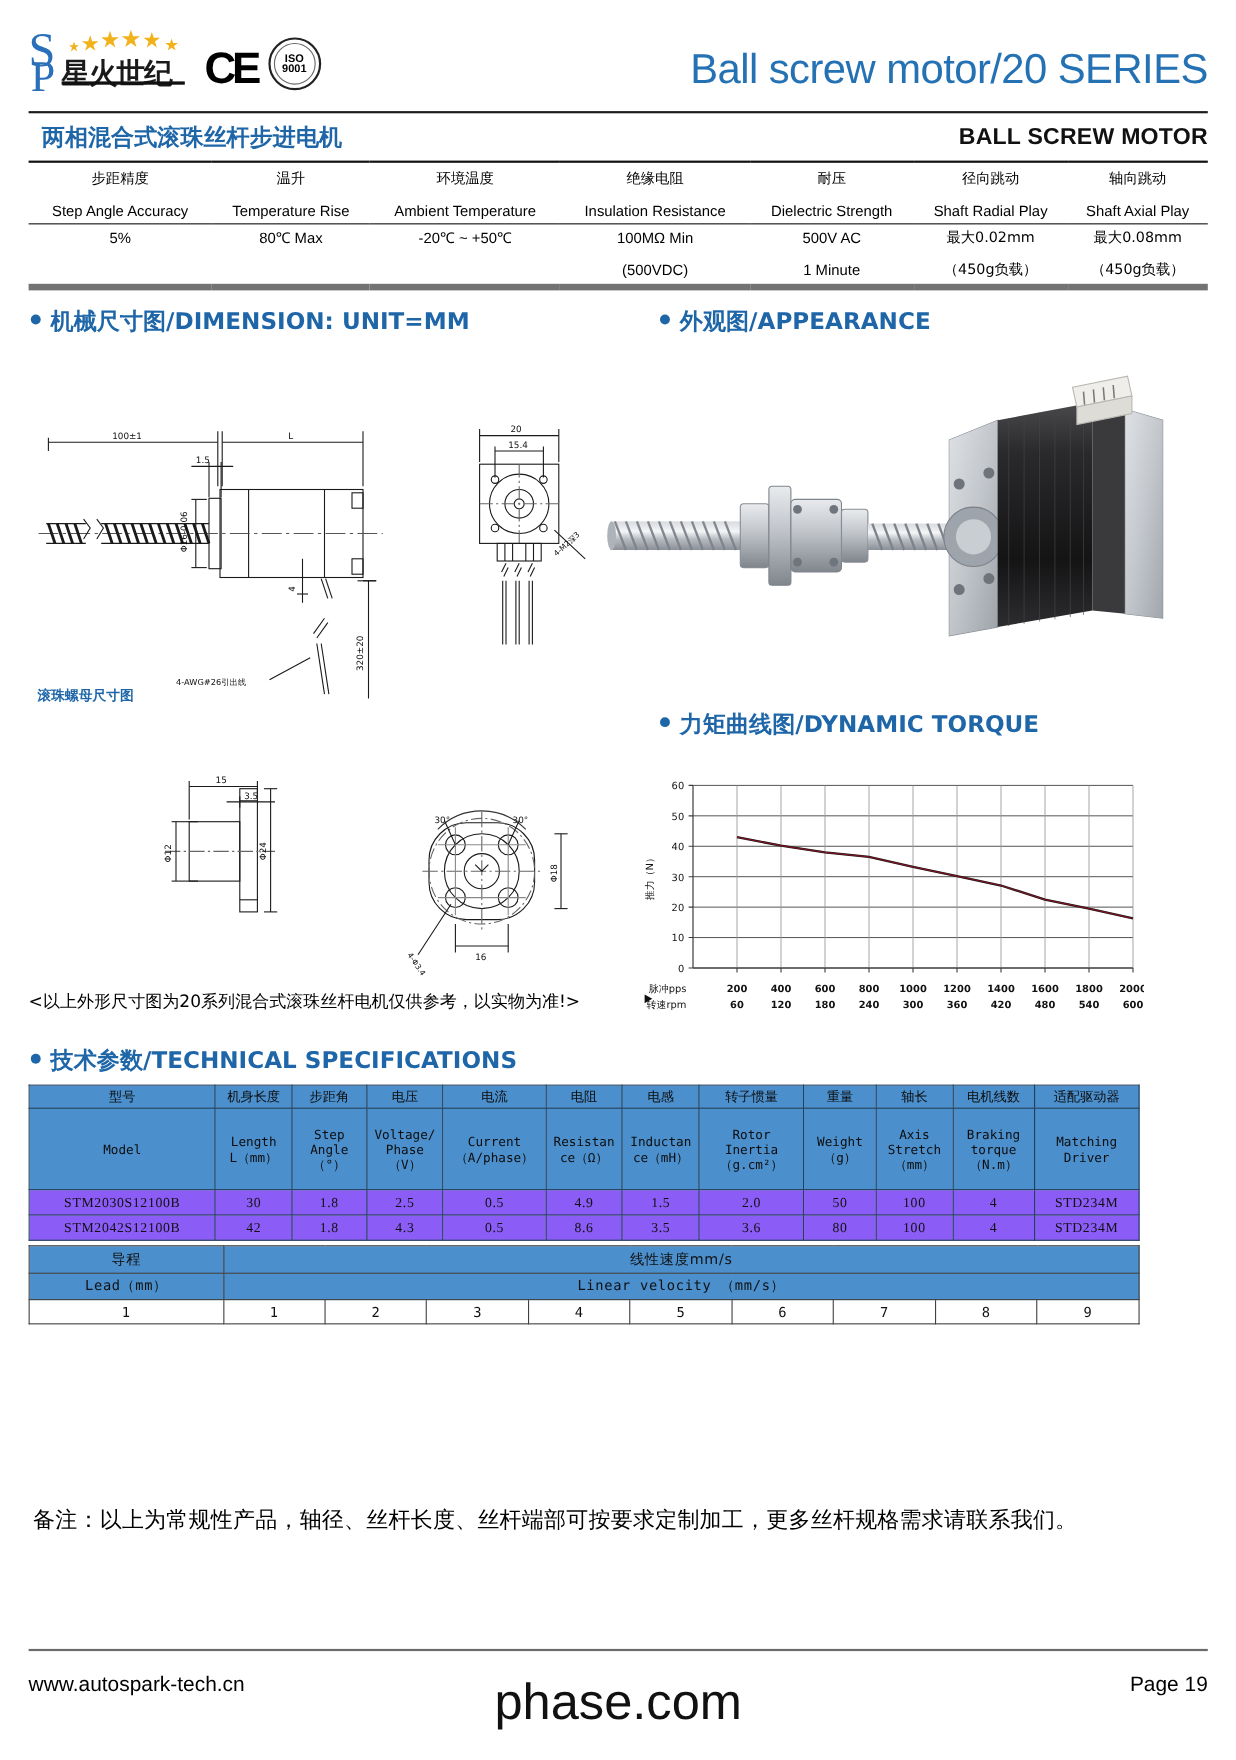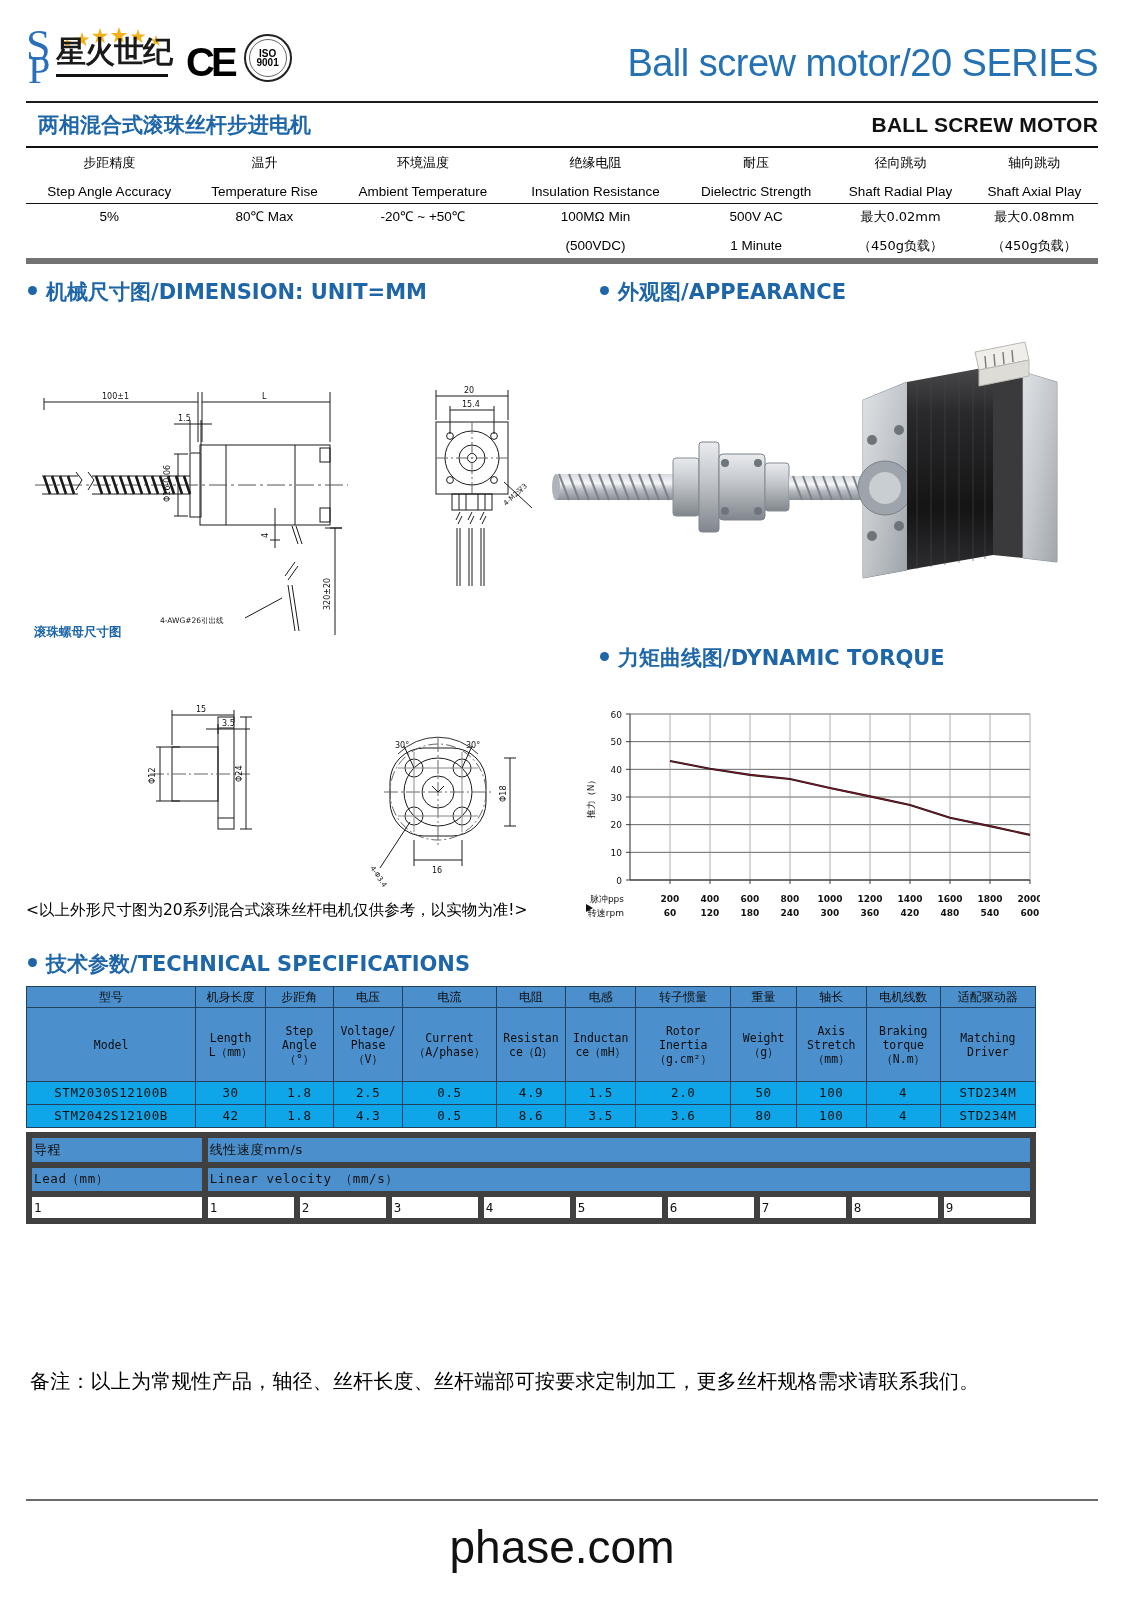--- a/index.html
+++ b/index.html
@@ -17,21 +17,21 @@
   
   .header { position:relative; height:100px; padding:18px 28px 0 28px; }
   .logo-wrap { position:absolute; left:26px; top:26px; display:flex; align-items:flex-end; gap:10px; }
   .sp-logo { position:relative; width:150px; height:58px; }
   .sp-s { position:absolute; left:0; top:-2px; font-family:"Liberation Serif", serif;
           font-size:44px; color:#2a6fba; line-height:1; }
   .sp-p { position:absolute; left:2px; top:24px; font-family:"Liberation Serif", serif;
           font-size:40px; color:#2a6fba; line-height:1; }
   .stars { position:absolute; left:32px; top:0px; width:110px; height:22px; }
   .stars svg { display:block; }
-  .cn-brand { position:absolute; left:30px; top:11px; font-size:30px; font-weight:bold;
+  .cn-brand { position:absolute; left:30px; top:28px; font-size:26px; font-weight:bold;
               color:#1a1a1a; letter-spacing:-1px; line-height:1;
               font-family:"DejaVu Sans", sans-serif; }
   .cn-brand-underline { position:absolute; left:30px; top:48px; width:112px; height:3px; background:#111; }
   .ce-mark { font-size:40px; font-weight:bold; letter-spacing:-4px; line-height:1; margin-bottom:2px;
              font-family:"Liberation Sans", sans-serif; }
   .iso-mark { width:48px; height:48px; position:relative; margin-bottom:2px; }
   .iso-mark .ring { position:absolute; inset:0; border:2px solid #222; border-radius:50%; }
   .iso-mark .ring2 { position:absolute; inset:5px; border:1px solid #666; border-radius:50%; }
   .iso-txt { position:absolute; inset:0; display:flex; flex-direction:column;
              align-items:center; justify-content:center; font-size:10px; font-weight:bold;
@@ -86,27 +86,27 @@
   .tech-wrap { position:absolute; left:26px; top:986px; width:1010px; }
   table.tech { border-collapse:collapse; width:100%;
                font-family:"DejaVu Sans Mono", monospace; }
   table.tech th, table.tech td {
     border:1px solid #23405c; text-align:center; vertical-align:middle;
     font-size:11.5px; line-height:14px; padding:2px 1px; color:#111;
   }
   table.tech thead th { background:#4b8fcc; color:#0d0d0d; font-weight:normal; }
   table.tech thead th.cn { font-family:"DejaVu Sans", sans-serif; font-size:12px; padding:3px 1px; }
   table.tech thead th.en { height:74px; }
-  table.tech tbody td { background:#0ea5e9; font-size:12.5px; padding:4px 15px; letter-spacing:0.6px; }
+  table.tech tbody td { background:#8b5cf6; font-size:12.5px; padding:4px 15px; letter-spacing:0.6px;font-family:Liberation Serif, serif; }
 
   
   .lead-wrap { position:absolute; left:26px; top:1132px; width:1010px; }
   table.lead { border-collapse:collapse; width:100%; font-family:"DejaVu Sans Mono", monospace; }
   table.lead td, table.lead th {
-    border:6px solid #404040; text-align:left; font-size:12.5px; padding:3px 2px; color:#111;
+    border:1px solid #404040; text-align:center; font-size:12.5px; padding:3px 2px; color:#111;
   }
   table.lead .hdr { background:#4b8fcc; }
   table.lead .hdr.cn { font-family:"DejaVu Sans", sans-serif; font-size:13px; }
   table.lead tbody td { background:#fff; letter-spacing:0.6px; }
 
   
   .remark { position:absolute; left:30px; top:1368px; font-size:20px;
             font-family:"DejaVu Sans", sans-serif; letter-spacing:0.2px; }
 
   
@@ -702,15 +702,19 @@
             <td>8</td>
             <td>9</td>
           </tr>
       </tbody>
     </table>
   </div>
 
   <div class="remark">备注：以上为常规性产品，轴径、丝杆长度、丝杆端部可按要求定制加工，更多丝杆规格需求请联系我们。</div>
 
   <div class="footer-rule"></div>
+  <div class="footer">
+    <span class="url">www.autospark-tech.cn</span>
+    <span class="pg">Page  19</span>
+  </div>
   <div class="watermark">phase.com</div>
 
 </div>
 
 </body></html>

